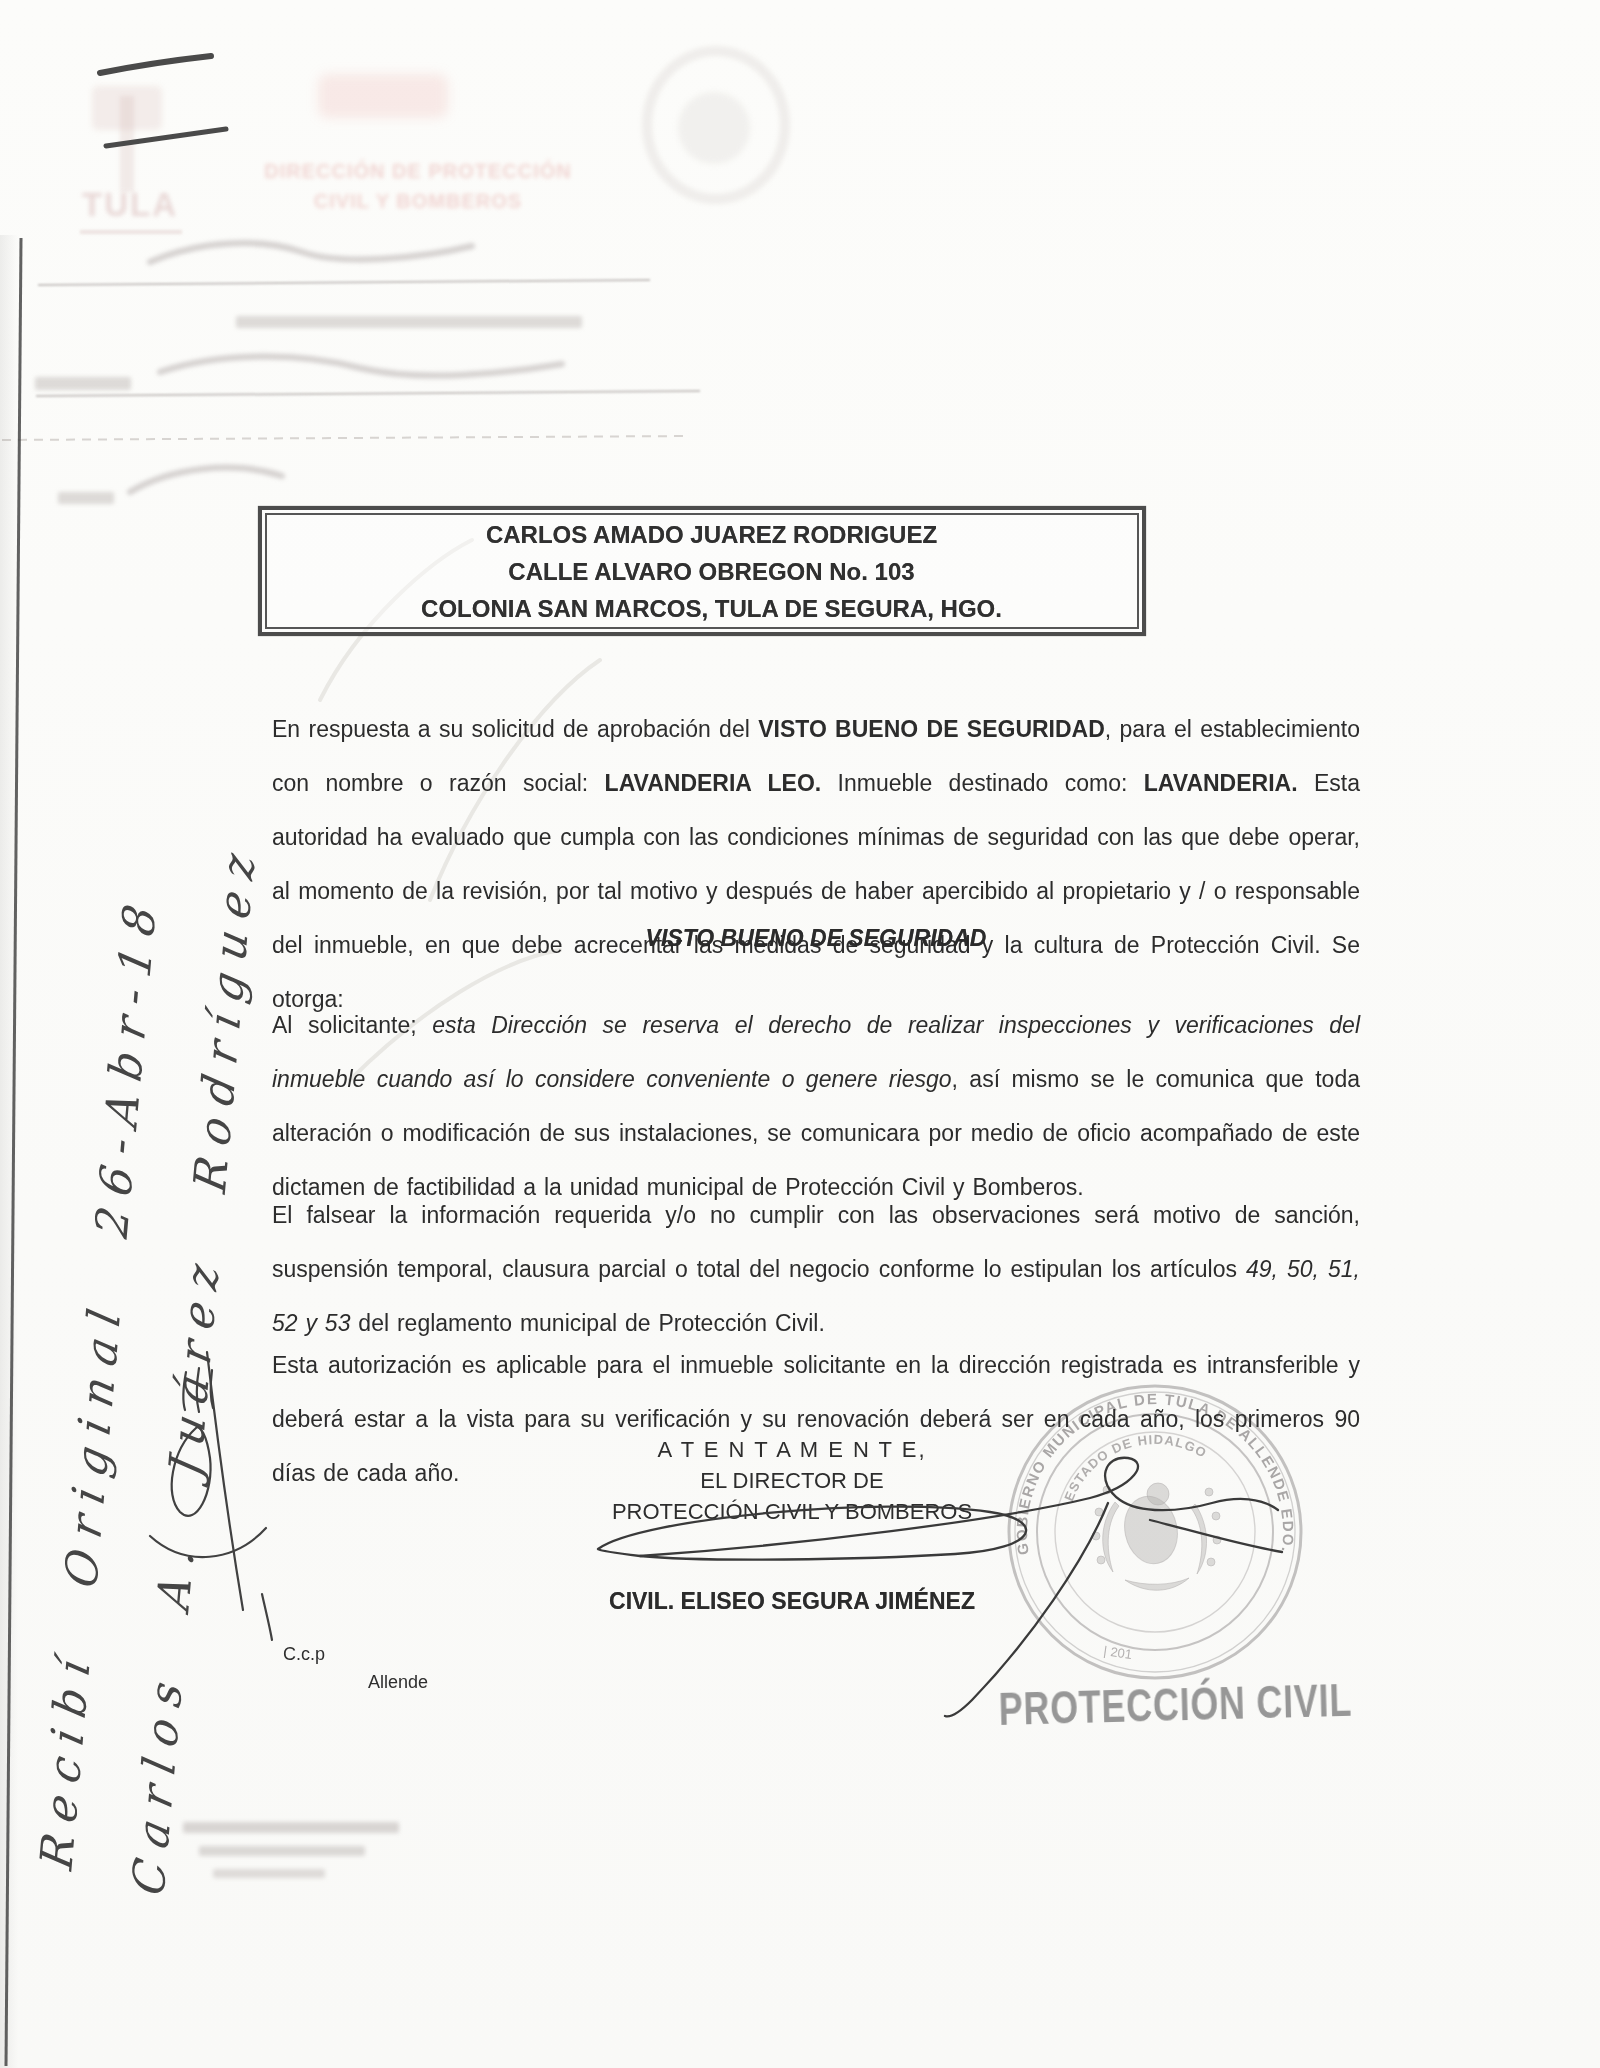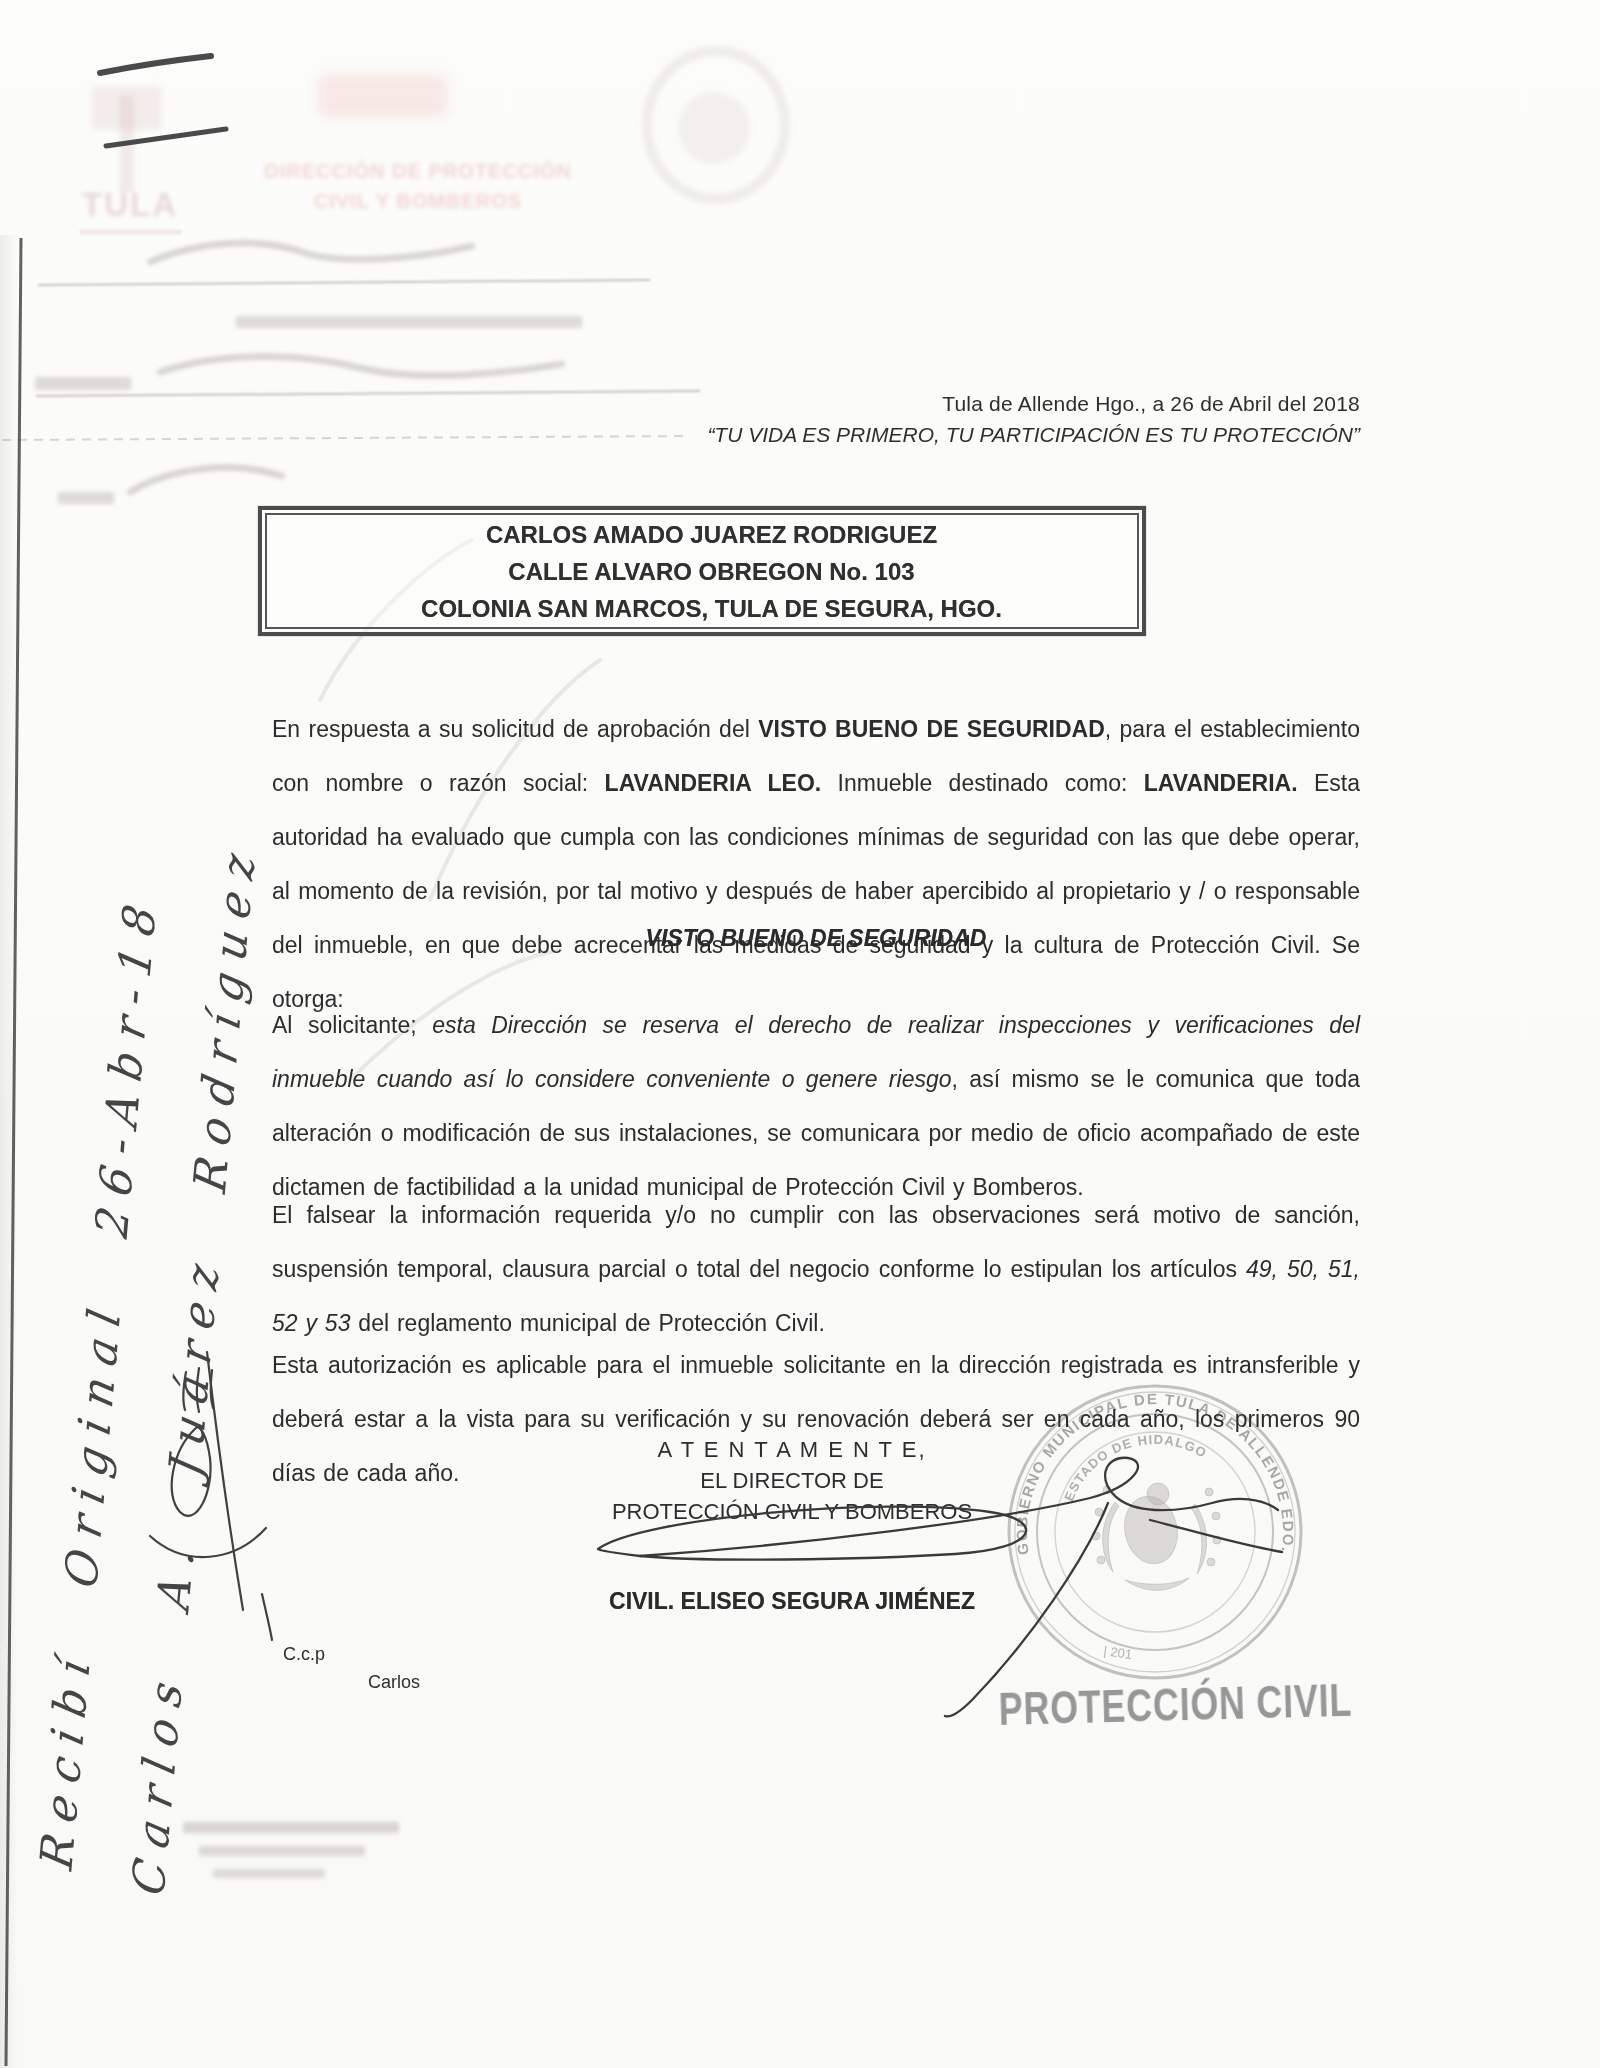--- a/index.html
+++ b/index.html
@@ -108,24 +108,20 @@
       </g>
       <path d="M2 440 L690 436" fill="none" stroke="rgba(148,140,136,.35)" stroke-width="2" stroke-dasharray="9 7"></path>
       <g fill="none" stroke="rgba(168,162,156,.22)" stroke-width="4" stroke-linecap="round">
         <path d="M320 700 C360 620,432 560,472 540"></path>
         <path d="M430 900 C470 800,540 700,600 660"></path>
         <path d="M350 1080 C420 1010,500 960,560 950"></path>
       </g>
     </svg>
   </div>
 
-  <div class="abs typed dateblock">
-    <div class="dateline">Tula de Allende Hgo.,  a  26 de Abril del 2018</div>
-    <div class="motto">“TU VIDA ES PRIMERO, TU PARTICIPACIÓN ES TU PROTECCIÓN”</div>
-  </div>
 
   <div class="abs typed addr-box">
     <div class="addr-inner">
       <div class="addr-line">CARLOS AMADO JUAREZ RODRIGUEZ</div>
       <div class="addr-line">CALLE ALVARO OBREGON No. 103</div>
       <div class="addr-line">COLONIA SAN MARCOS, TULA DE SEGURA, HGO.</div>
     </div>
   </div>
 
   <div class="abs typed bodypar p1"><span>En respuesta a su solicitud de aprobación del  </span><b>VISTO BUENO  DE SEGURIDAD</b><span>, para el establecimiento con nombre o razón social: </span><b>LAVANDERIA LEO.</b><span> Inmueble destinado como: </span><b>LAVANDERIA.</b><span> Esta autoridad ha evaluado que cumpla con las condiciones mínimas de seguridad con las que debe operar, al momento de la revisión, por tal motivo y después de haber apercibido al propietario y / o responsable del inmueble, en que debe acrecentar las medidas de seguridad y la cultura de Protección Civil. Se otorga:</span></div>
@@ -139,21 +135,21 @@
   <div class="abs typed bodypar p4">Esta autorización es aplicable para el inmueble solicitante en la dirección registrada es intransferible y deberá estar a la vista para su verificación y su  renovación deberá ser en cada año, los primeros 90 días de cada año.</div>
 
   <div class="abs typed closing">
     <div class="salutation">A T E N T A M E N T E,</div>
     <div>EL DIRECTOR DE</div>
     <div>PROTECCIÓN CIVIL Y BOMBEROS</div>
   </div>
   <div class="abs typed signer">CIVIL. ELISEO SEGURA JIMÉNEZ</div>
 
   <div class="abs typed ccp">C.c.p</div>
-  <div class="abs typed archivo">Carlos</div>
+  <div class="abs typed archivo">Allende</div>
 
   <svg class="abs seal" viewBox="0 0 320 320">
     <defs>
       <path id="sealTop" d="M33.9 182.2 A128 128 0 1 1 286.1 182.2" fill="none"></path>
       <path id="sealInner" d="M77.3 129.9 A88 88 0 0 1 242.7 129.9" fill="none"></path>
     </defs>
     <g stroke="#a3a0a0" fill="none">
       <circle cx="160" cy="160" r="146" stroke-width="3" stroke-opacity=".75"></circle>
       <circle cx="160" cy="160" r="140" stroke-width="1.3" stroke-opacity=".55"></circle>
       <circle cx="160" cy="160" r="118" stroke-width="2" stroke-opacity=".7"></circle>

